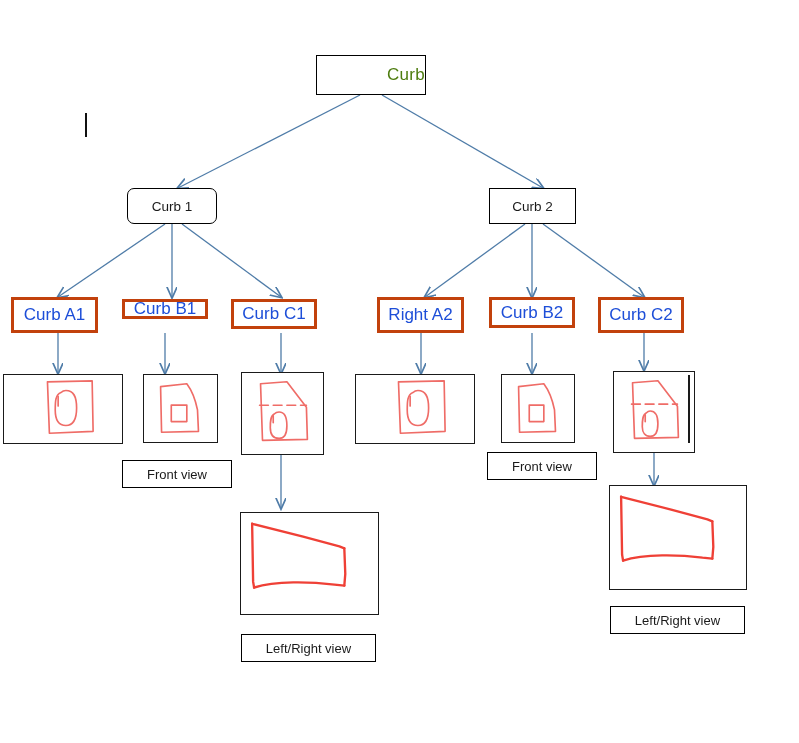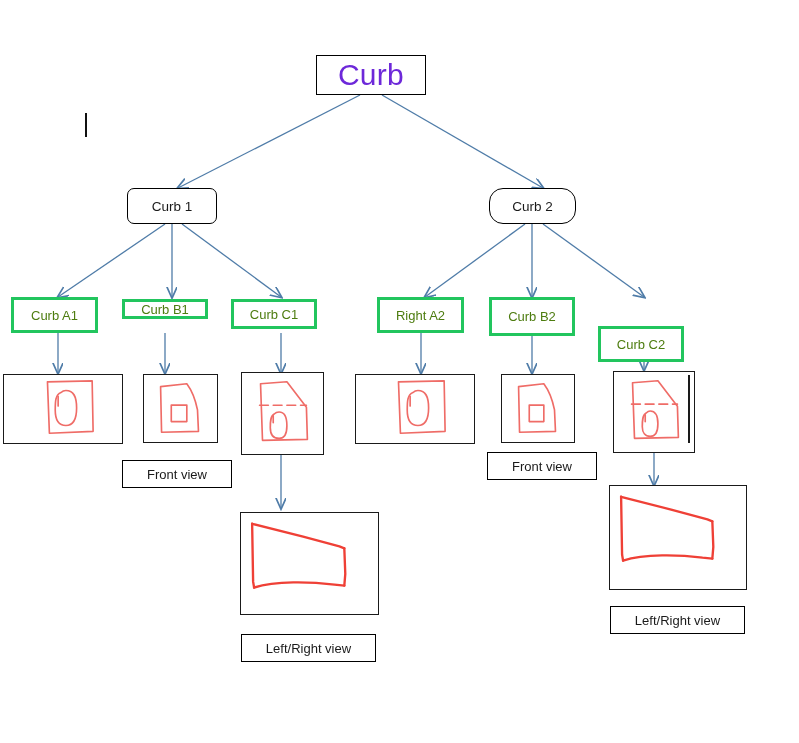--- a/index.html
+++ b/index.html
@@ -22,33 +22,34 @@
     position: absolute;
     box-sizing: border-box;
     background: #ffffff;
     display: flex;
     align-items: center;
     justify-content: center;
     white-space: nowrap;
   }
   .node-root {
     border: 1px solid #000000;
-    color: #6d28d9;
-    font-size: 30px;
+    color: #4d7c0f;
+    font-size: 17px;
     letter-spacing: 0.3px;
+    justify-content: flex-end;
   }
   .node-mid {
     border: 1px solid #000000;
     color: #1a1a1a;
     font-size: 13.5px;
   }
   .node-leaf {
-    border: 3px solid #22c55e;
-    color: #4d7c0f;
-    font-size: 13px;
+    border: 3px solid #c2410c;
+    color: #1d4ed8;
+    font-size: 17px;
   }
   .label-box {
     position: absolute;
     box-sizing: border-box;
     border: 1px solid #000000;
     background: #ffffff;
     display: flex;
     align-items: center;
     justify-content: center;
     font-size: 13px;
@@ -124,40 +125,40 @@
 
   <div class="caret" style="left:85px; top:113px; height:24px;"></div>
 
   <div class="node node-root" style="left:316px; top:55px; width:110px; height:40px;">
     <span>Curb</span>
   </div>
 
   <div class="node node-mid" style="left:127px; top:188px; width:90px; height:36px;border-radius:7px;">
     <span>Curb 1</span>
   </div>
-  <div class="node node-mid" style="left:489px; top:188px; width:87px; height:36px;border-radius:14px;">
+  <div class="node node-mid" style="left:489px; top:188px; width:87px; height:36px;">
     <span>Curb 2</span>
   </div>
 
   <div class="node node-leaf" style="left:11px; top:297px; width:87px; height:36px;">
     <span>Curb A1</span>
   </div>
   <div class="node node-leaf" style="left:122px; top:299px; width:86px; height:20px;">
     <span>Curb B1</span>
   </div>
   <div class="node node-leaf" style="left:231px; top:299px; width:86px; height:30px;">
     <span>Curb C1</span>
   </div>
   <div class="node node-leaf" style="left:377px; top:297px; width:87px; height:36px;">
     <span>Right A2</span>
   </div>
-  <div class="node node-leaf" style="left:489px; top:297px; width:86px; height:39px;">
+  <div class="node node-leaf" style="left:489px; top:297px; width:86px; height:31px;">
     <span>Curb B2</span>
   </div>
-  <div class="node node-leaf" style="left:598px; top:297px; width:86px; height:36px;margin-top:29px;">
+  <div class="node node-leaf" style="left:598px; top:297px; width:86px; height:36px;">
     <span>Curb C2</span>
   </div>
 
   <div class="sketch-frame" style="left:3px; top:374px; width:120px; height:70px;">
     <svg viewBox="0 0 120 70" xmlns="http://www.w3.org/2000/svg">
       <g fill="none" stroke="#ef6c67" stroke-width="1.7" stroke-linecap="round" stroke-linejoin="round">
         <path d="M44,7 L90,6 L91,58 L46,60 Z"></path>
         <path d="M58,18 C52,20 52,28 52,36 C52,46 55,52 63,52 C71,52 74,45 74,34 C74,22 71,16 63,16 C61,16 59,17 58,18 Z"></path>
         <path d="M55,22 L55,32"></path>
       </g>

